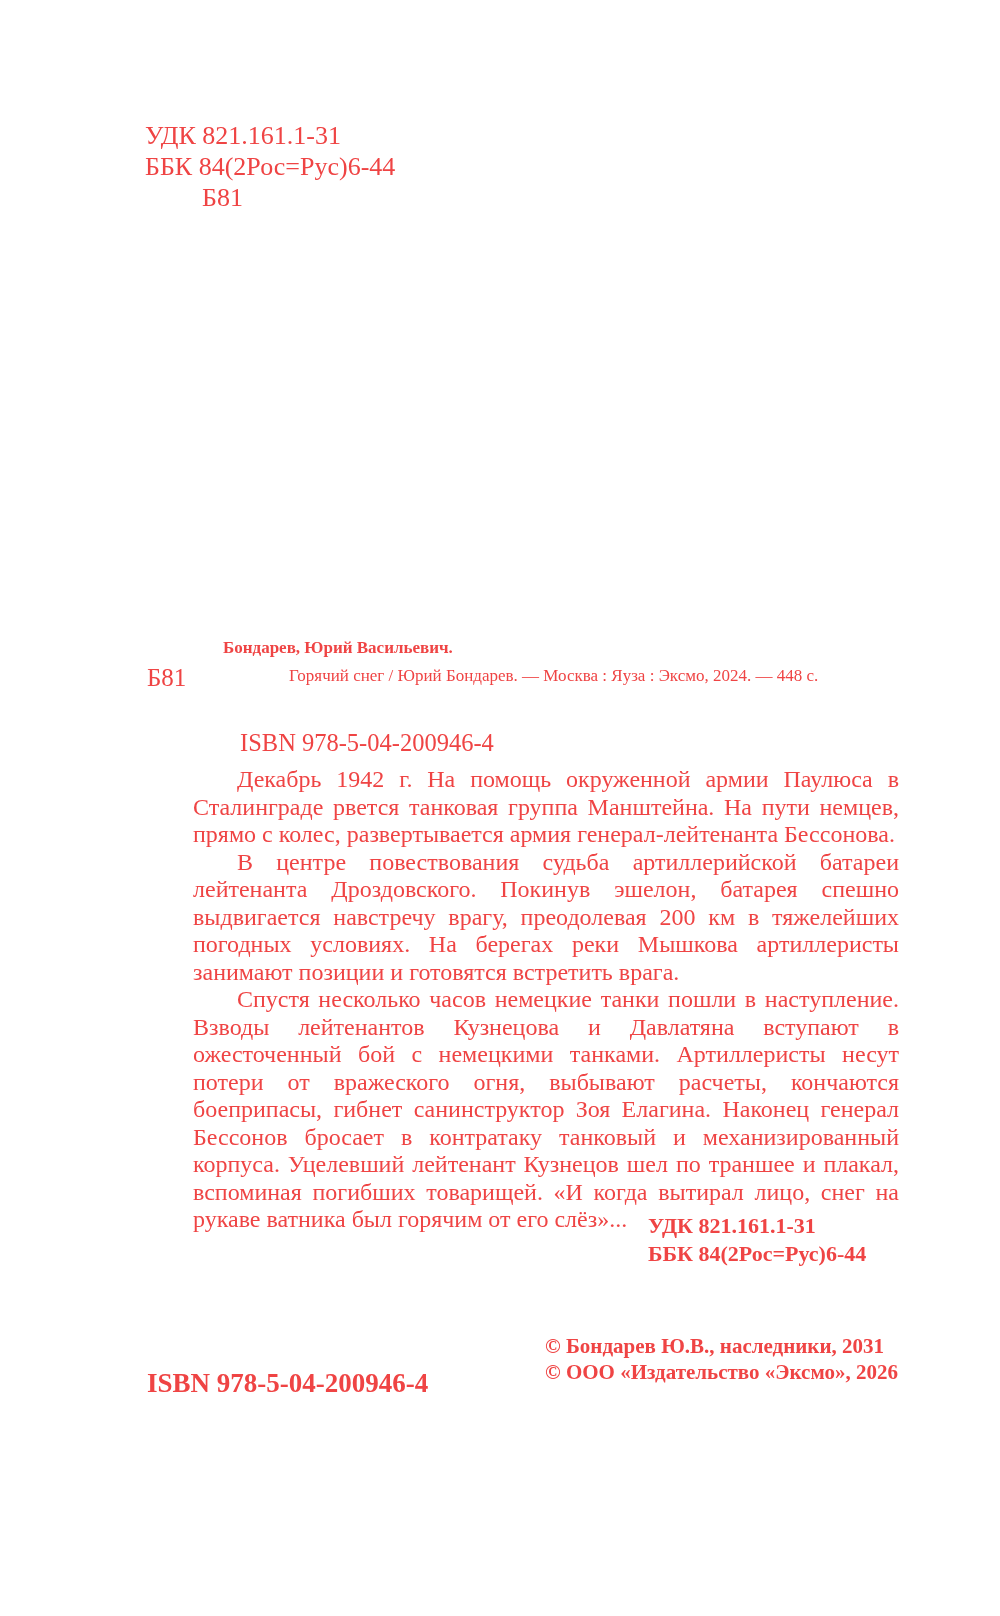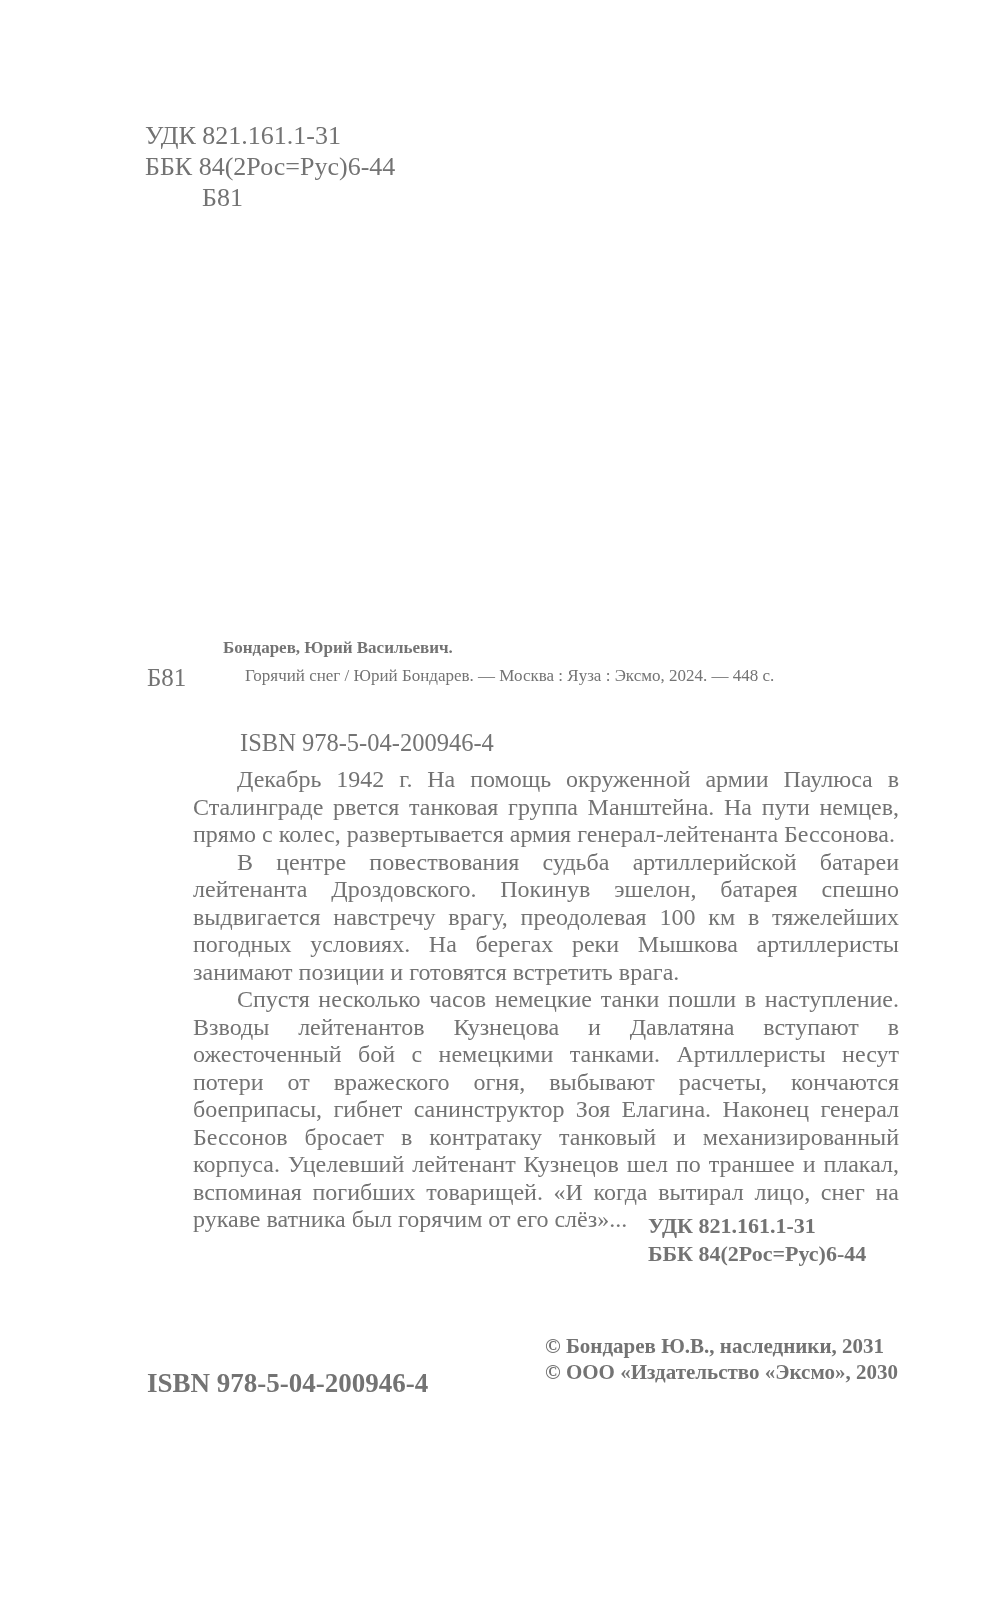--- a/index.html
+++ b/index.html
@@ -1,21 +1,21 @@
 <!DOCTYPE html>
 <html lang="ru"><head>
 <meta charset="utf-8">
 <style>
   html, body { margin: 0; padding: 0; background: #ffffff; }
   .page {
     position: relative;
     width: 1000px;
     height: 1616px;
     background: #ffffff;
-    color: #737373;
+    color: #ef4444;
     font-family: "Liberation Serif", "DejaVu Serif", serif;
     overflow: hidden;
   }
   .top-block {
     position: absolute;
     left: 145px;
     top: 120px;
     font-size: 26px;
     line-height: 31px;
     white-space: nowrap;
@@ -34,21 +34,21 @@
     left: 205px;
     top: 634px;
     width: 694px;
     font-size: 17px;
     line-height: 28px;
   }
   .entry-author {
     font-weight: bold;
     text-indent: 18px;
   }
-  .entry-body { text-indent: 40px; }
+  .entry-body { text-indent: 40px; margin-left: 44px; }
 
   .isbn-mid {
     position: absolute;
     left: 240px;
     top: 729px;
     font-size: 24.5px;
     line-height: 28px;
     white-space: nowrap;
   }
 
@@ -110,29 +110,29 @@
 
   <div class="entry">
     <div class="entry-author">Бондарев, Юрий Васильевич.</div>
     <div class="entry-body">Горячий снег / Юрий Бондарев. — Москва : Яуза : Эксмо, 2024. — 448 с.</div>
   </div>
 
   <div class="isbn-mid">ISBN 978-5-04-200946-4</div>
 
   <div class="annotation">
     <p>Декабрь 1942 г. На помощь окруженной армии Паулюса в Сталинграде рвется танковая группа Манштейна. На пути немцев, прямо с колес, развертывается армия генерал-лейтенанта Бессонова.</p>
-    <p>В центре повествования судьба артиллерийской батареи лейтенанта Дроздовского. Покинув эшелон, батарея спешно выдвигается навстречу врагу, преодолевая 100 км в тяжелейших погодных условиях. На берегах реки Мышкова артиллеристы занимают позиции и готовятся встретить врага.</p>
+    <p>В центре повествования судьба артиллерийской батареи лейтенанта Дроздовского. Покинув эшелон, батарея спешно выдвигается навстречу врагу, преодолевая 200 км в тяжелейших погодных условиях. На берегах реки Мышкова артиллеристы занимают позиции и готовятся встретить врага.</p>
     <p>Спустя несколько часов немецкие танки пошли в наступление. Взводы лейтенантов Кузнецова и Давлатяна вступают в ожесточенный бой с немецкими танками. Артиллеристы несут потери от вражеского огня, выбывают расчеты, кончаются боеприпасы, гибнет санинструктор Зоя Елагина. Наконец генерал Бессонов бросает в контратаку танковый и механизированный корпуса. Уцелевший лейтенант Кузнецов шел по траншее и плакал, вспоминая погибших товарищей. «И когда вытирал лицо, снег на рукаве ватника был горячим от его слёз»...</p>
   </div>
 
   <div class="class-block">
     <div>УДК 821.161.1-31</div>
     <div>ББК 84(2Рос=Рус)6-44</div>
   </div>
 
   <div class="footer-isbn">ISBN 978-5-04-200946-4</div>
 
   <div class="copyrights">
     <div>© Бондарев Ю.В., наследники, 2031</div>
-    <div>© ООО «Издательство «Эксмо», 2030</div>
+    <div>© ООО «Издательство «Эксмо», 2026</div>
   </div>
 
 </div>
 
 </body></html>

